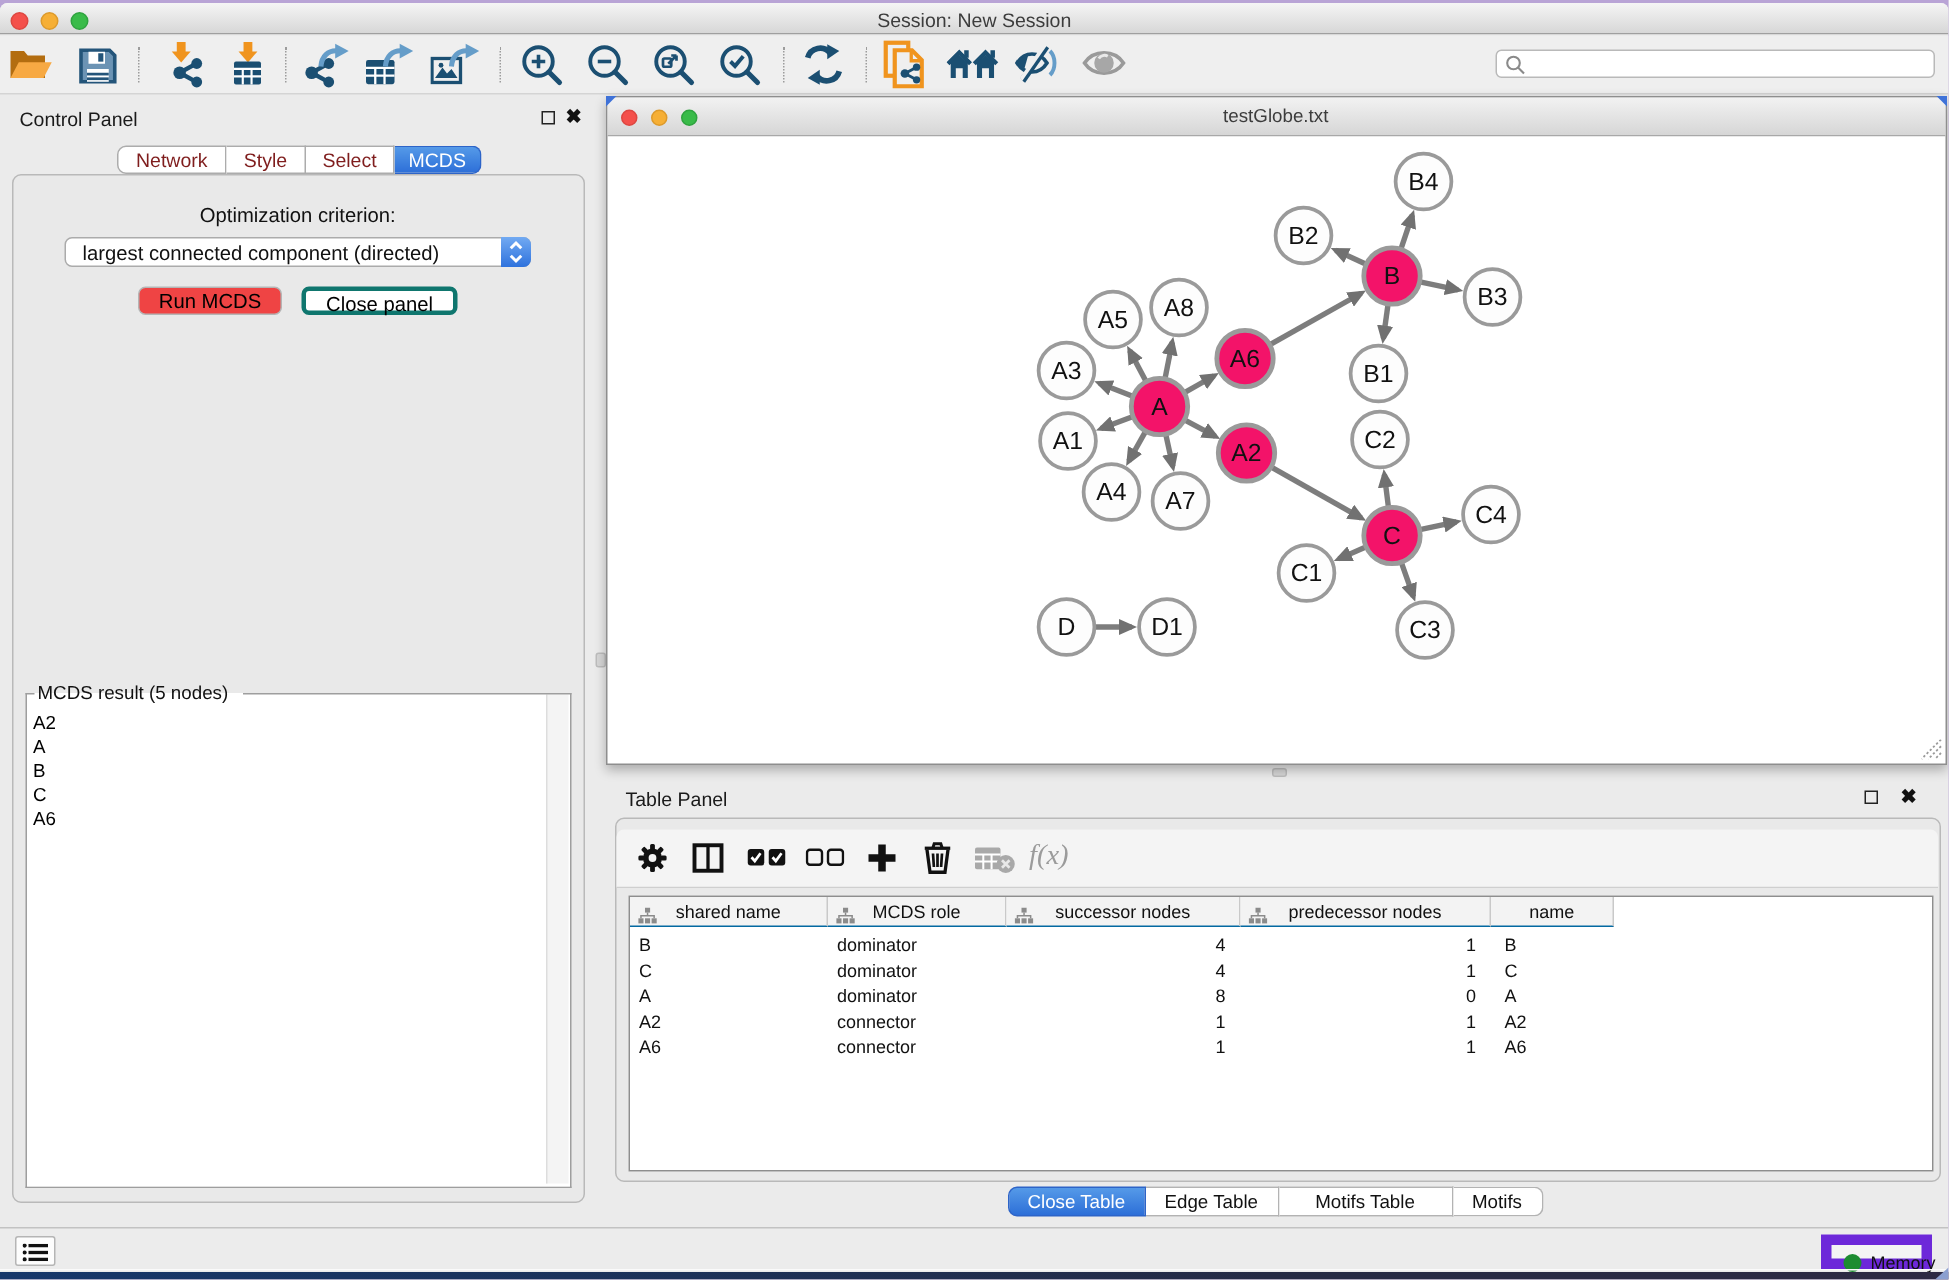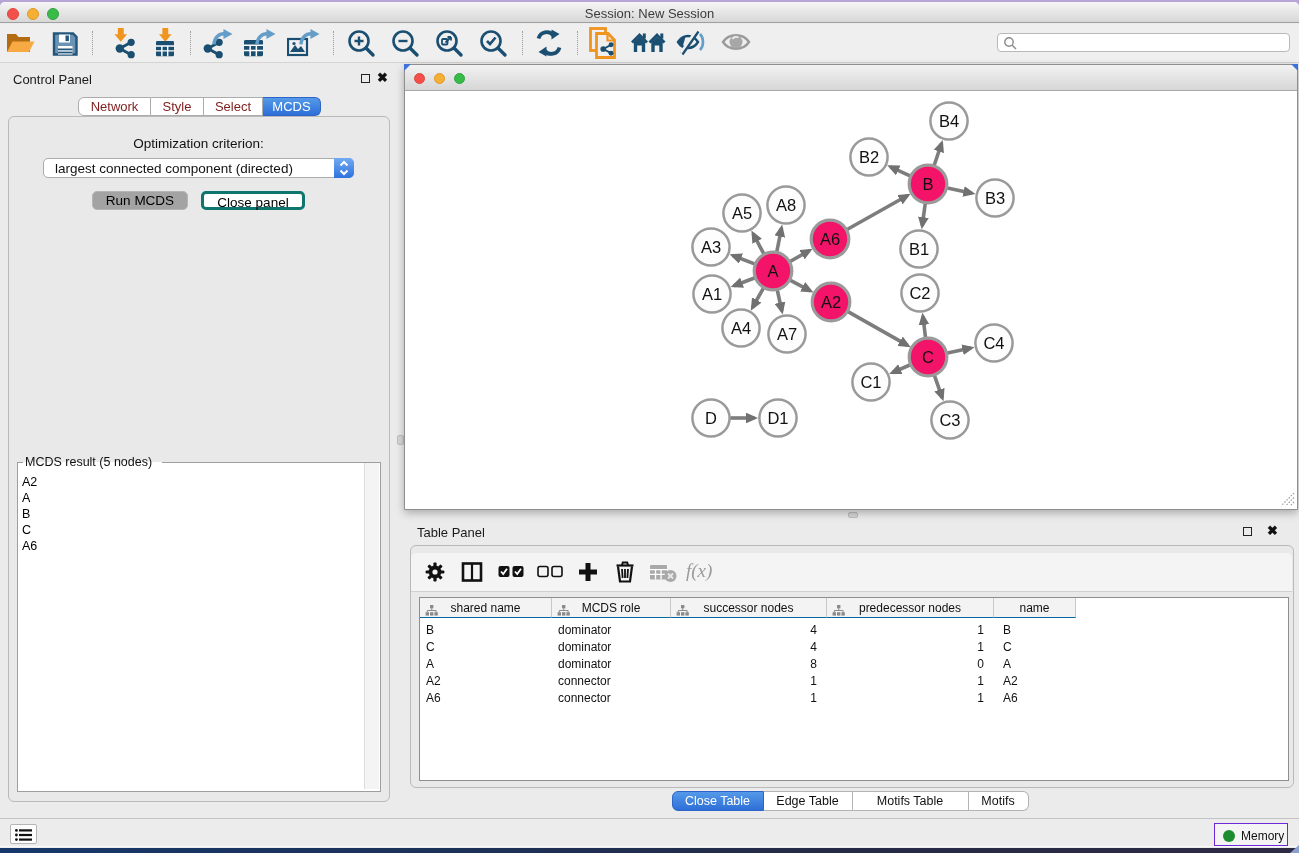--- a/index.html
+++ b/index.html
@@ -233,21 +233,21 @@
 
 <div class="abs" style="left:0;top:136px;width:397px;text-align:center;font-size:13.5px;color:#111">Optimization criterion:</div>
 <div class="abs" style="left:43px;top:158px;width:311px;height:20px;background:#fff;border:1px solid #ababab;border-radius:5px">
   <div class="abs" style="left:11px;top:2px;font-size:13.5px;color:#111">largest connected component (directed)</div>
   <div class="abs" style="right:-1px;top:-1px;width:20px;height:20px;border-radius:0 5px 5px 0;background:linear-gradient(#72aaf2,#2e72dd)">
     <svg width="20" height="20" viewBox="0 0 20 20">
         <path d="M6.5 7.5 L10 4 L13.5 7.5 M6.5 12.5 L10 16 L13.5 12.5" stroke="#fff" stroke-width="2" fill="none"></path>
       </svg>
   </div>
 </div>
-<div class="abs" style="left:92px;top:191px;width:96px;height:19px;background:#a3a3a3;border:1px solid #b5b5b5;border-radius:5px;text-align:center;font-size:13.5px;line-height:18px">Run MCDS</div>
+<div class="abs" style="left:92px;top:191px;width:96px;height:19px;background:#ef4444;border:1px solid #b5b5b5;border-radius:5px;text-align:center;font-size:13.5px;line-height:18px">Run MCDS</div>
 <div class="abs" style="left:201px;top:191px;width:104px;height:19px;background:#fff;border:3px solid #0f766e;border-radius:5px;text-align:center;font-size:13.5px;line-height:18px">Close panel</div>
 
 <div id="gbox">
   <div id="glist">
       <div>A2</div>
       <div>A</div>
       <div>B</div>
       <div>C</div>
       <div>A6</div>
     </div>
@@ -258,20 +258,21 @@
 <div class="gbseg" style="left:162px;width:219px"></div>
 
 <div class="abs" style="left:396.5px;top:434.5px;width:7px;height:10px;background:#d6d6d6;border:1px solid #bdbdbd;border-radius:2px"></div>
 <div class="abs" style="left:848px;top:511.5px;width:10px;height:6px;background:#d6d6d6;border:1px solid #bdbdbd;border-radius:2px"></div>
 
 <div id="nw">
   <div id="nw-tb">
     <div class="nlight" style="left:9.5px;background:#f4504b;border:1px solid #dd4741"></div>
     <div class="nlight" style="left:29.5px;background:#f6af35;border:1px solid #dd9a2b"></div>
     <div class="nlight" style="left:49.5px;background:#39bb49;border:1px solid #2fa33f"></div>
+    <div id="nw-title">testGlobe.txt</div>
   </div>
   <svg class="abs" style="left:0;top:26px" width="892" height="418" viewBox="0 0 892 418">
     <defs>
         <marker id="arr" markerWidth="3.4" markerHeight="3" refX="2.4" refY="1.5" orient="auto">
       <path d="M0 0 L3.4 1.5 L0 3 Z" fill="#717171"></path>
         </marker>
       </defs>
     <g font-family="Liberation Sans, sans-serif">
 <line x1="354.0" y1="185.3" x2="329.0" y2="194.7" stroke="#7d7d7d" stroke-width="3.6" marker-end="url(#arr)"></line>
 <line x1="381.2" y1="187.1" x2="405.3" y2="199.9" stroke="#7d7d7d" stroke-width="3.6" marker-end="url(#arr)"></line>
@@ -476,19 +477,19 @@
       <g fill="#111">
           <circle cx="1.4" cy="1.4" r="1.4"></circle>
           <circle cx="1.4" cy="6" r="1.4"></circle>
           <circle cx="1.4" cy="10.6" r="1.4"></circle>
       <rect x="4" y="0.3" width="13" height="2.2"></rect>
           <rect x="4" y="4.9" width="13" height="2.2"></rect>
           <rect x="4" y="9.5" width="13" height="2.2"></rect>
         </g>
     </svg>
   </div>
-  <div class="abs" style="left:1214px;top:4px;width:74px;height:23px;background:#f4f4f4;border:1px solid #6d28d9">
+  <div class="abs" style="left:1214px;top:4px;width:74px;height:23px;background:#f4f4f4;border:7px solid #6d28d9">
     <div class="abs" style="left:8px;top:5.5px;width:12px;height:12px;border-radius:50%;background:#1d8c31"></div>
     <div class="abs" style="left:26px;top:4.5px;font-size:12px;color:#111">Memory</div>
   </div>
 </div>
 <div id="dockline"></div>
 <div id="dock"></div>
 <div class="abs" style="left:1290px;top:845px;width:0;height:0;border-bottom:8px solid #8b9fd0;border-left:9px solid transparent"></div>
 </body></html>

